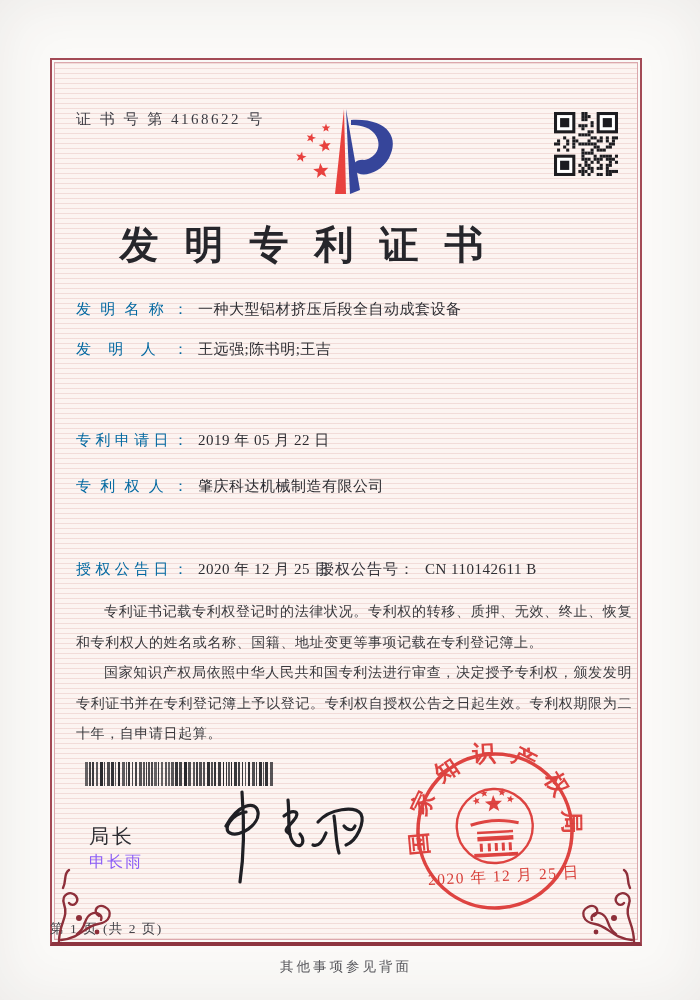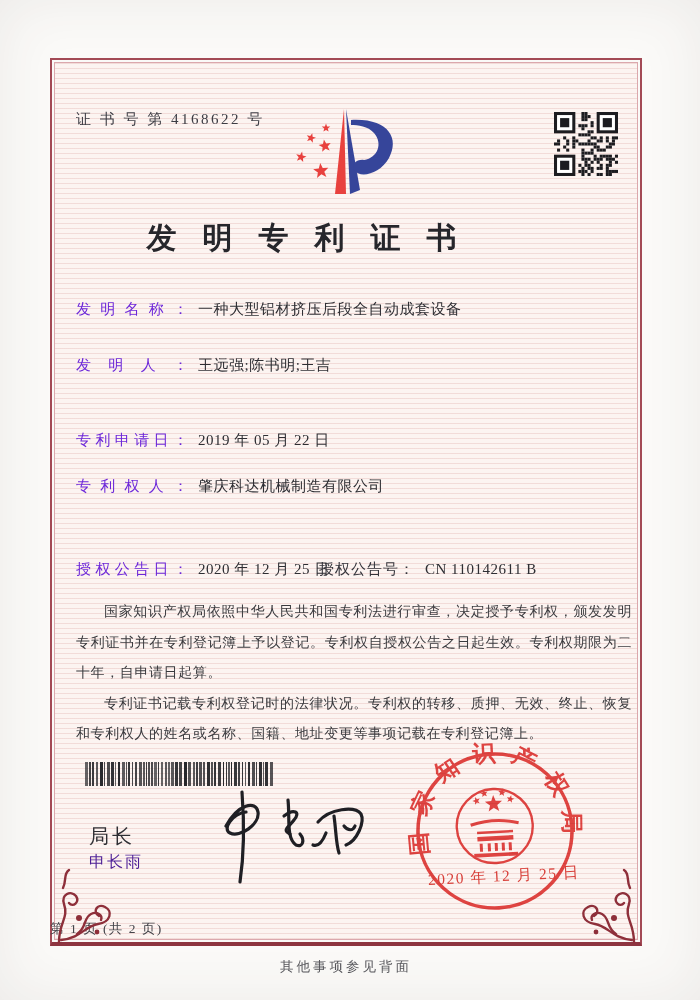--- a/index.html
+++ b/index.html
@@ -21,40 +21,40 @@
     background-image:repeating-linear-gradient(0deg, rgba(213,146,143,.25) 0 1px, rgba(0,0,0,0) 1px 5px);
   }
   .cert-no{
     position:absolute;left:76px;top:110px;
     font-size:15px;letter-spacing:2.5px;color:#3c3c44;
   }
   .logo{position:absolute;left:288px;top:100px;width:122px;height:102px;}
   .qr{position:absolute;left:554px;top:112px;width:64px;height:64px;}
   .title{
     position:absolute;left:50px;top:218px;width:516px;
-    text-align:center;font-size:30px;font-weight:600;color:#26262b;
+    text-align:center;font-size:39px;font-weight:600;color:#26262b;
     letter-spacing:26px;padding-left:13px;box-sizing:border-box;
   }
   .row{position:absolute;left:76px;width:545px;height:22px;font-size:15px;color:#2e2e33;}
   .flabel{
     display:inline-block;width:112px;vertical-align:top;
-    text-align:justify;text-align-last:justify;color:#6d28d9;
+    text-align:justify;text-align-last:justify;color:#0369a1;
   }
   .fvalue{margin-left:10px;letter-spacing:.5px;}
   .grant-second{position:absolute;left:243px;top:0;white-space:nowrap;}
   .grant-second .flabel2{color:#33333a;letter-spacing:1px;}
   .paras{
     position:absolute;left:76px;top:597px;width:556px;
     font-size:14px;line-height:30.5px;color:#3a3a3e;letter-spacing:.6px;
     text-align:justify;
   }
   .paras p{margin:0;text-indent:2em;}
   .barcode{position:absolute;left:85px;top:762px;width:190px;height:24px;}
   .signer-title{position:absolute;left:89px;top:823px;font-size:20px;letter-spacing:3px;color:#2f2f34;}
-  .signer-name{position:absolute;left:89px;top:852px;font-size:16px;letter-spacing:2px;color:#4c1d95;}
+  .signer-name{position:absolute;left:89px;top:852px;font-size:16px;letter-spacing:2px;color:#8b5cf6;}
   .signature{position:absolute;left:198px;top:786px;width:185px;height:102px;}
   .seal{position:absolute;left:404px;top:740px;width:182px;height:182px;opacity:.93;mix-blend-mode:multiply;transform:rotate(-3deg);}
   .seal-date{
     position:absolute;left:428px;top:866px;font-size:15.5px;color:#d8403a;
     letter-spacing:1.5px;transform:rotate(-3deg);white-space:nowrap;
   }
   .page-no{position:absolute;left:50px;top:920px;width:592px;font-size:13.5px;letter-spacing:1.5px;color:#44444a;}
   .back-note{position:absolute;left:50px;top:958px;width:592px;text-align:center;font-size:13.5px;letter-spacing:3px;color:#55555a;}
   .flourish{position:absolute;width:96px;height:96px;}
   .flourish.bl{left:53px;top:848px;}
@@ -206,39 +206,39 @@
       <rect x="0" y="42.666666666666664" width="21.333333333333332" height="21.333333333333332" fill="#1c1c20"></rect>
       <rect x="3.0476190476190474" y="45.71428571428571" width="15.238095238095237" height="15.238095238095237" fill="#ffffff"></rect>
       <rect x="6.095238095238095" y="48.76190476190476" width="9.142857142857142" height="9.142857142857142" fill="#1c1c20"></rect>
     </svg>
 
   <div class="title">发明专利证书</div>
 
   <div class="row" style="top:300px">
     <span class="flabel">发明名称：</span><span class="fvalue">一种大型铝材挤压后段全自动成套设备</span>
   </div>
-  <div class="row" style="top:356px">
+  <div class="row" style="top:340px">
     <span class="flabel">发明人：</span><span class="fvalue">王远强;陈书明;王吉</span>
   </div>
   <div class="row" style="top:431px">
     <span class="flabel">专利申请日：</span><span class="fvalue">2019 年 05 月 22 日</span>
   </div>
   <div class="row" style="top:477px">
     <span class="flabel">专利权人：</span><span class="fvalue">肇庆科达机械制造有限公司</span>
   </div>
   <div class="row" style="top:560px">
     <span class="flabel">授权公告日：</span><span class="fvalue">2020 年 12 月 25 日</span>
     <span class="grant-second">
       <span class="flabel2">授权公告号：</span><span class="fvalue">CN 110142611 B</span>
     </span>
   </div>
 
   <div class="paras">
+    <p>专利证书记载专利权登记时的法律状况。专利权的转移、质押、无效、终止、恢复和专利权人的姓名或名称、国籍、地址变更等事项记载在专利登记簿上。</p>
     <p>国家知识产权局依照中华人民共和国专利法进行审查，决定授予专利权，颁发发明专利证书并在专利登记簿上予以登记。专利权自授权公告之日起生效。专利权期限为二十年，自申请日起算。</p>
-    <p>专利证书记载专利权登记时的法律状况。专利权的转移、质押、无效、终止、恢复和专利权人的姓名或名称、国籍、地址变更等事项记载在专利登记簿上。</p>
   </div>
 
   <svg class="barcode" id="barcode-svg" viewBox="0 0 190 24">
       <rect x="0" y="0" width="3" height="24" fill="#26262a" opacity="0.71"></rect>
       <rect x="4" y="0" width="2" height="24" fill="#26262a" opacity="0.86"></rect>
       <rect x="7" y="0" width="2" height="24" fill="#26262a" opacity="0.90"></rect>
       <rect x="11" y="0" width="2" height="24" fill="#26262a" opacity="0.74"></rect>
       <rect x="15" y="0" width="3" height="24" fill="#26262a" opacity="0.99"></rect>
       <rect x="19" y="0" width="1" height="24" fill="#26262a" opacity="0.83"></rect>
       <rect x="22" y="0" width="3" height="24" fill="#26262a" opacity="0.82"></rect>

